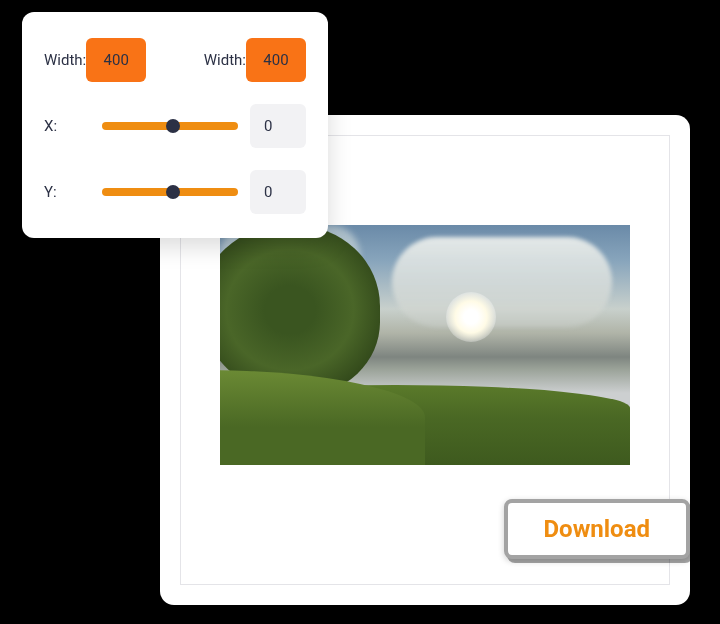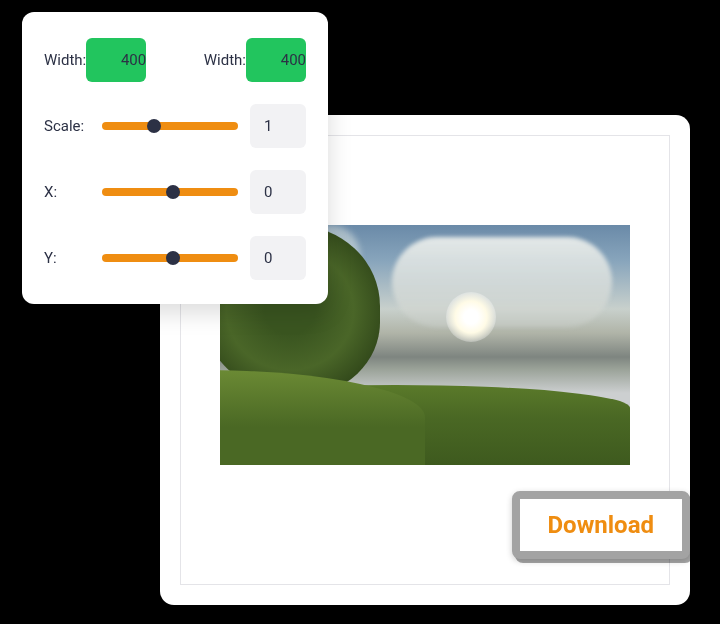--- a/index.html
+++ b/index.html
@@ -47,28 +47,28 @@
   display: flex;
   align-items: center;
   gap: 8px;
   margin-bottom: 22px;
 }
 .dim-label {
   color: #2c3145;
   font-size: 15px;
 }
 .dim-input {
-  background: #22c55e;
+  background: #f97316;
   border: none;
   border-radius: 6px;
   width: 60px;
   height: 44px;
   font-size: 15px;
   color: #2c3145;
-  text-align: right;
+  text-align: center;
   font-family: inherit;
 }
 .dim-row .spacer { flex: 1; }
 .dim-group { display: flex; align-items: center; }
 .slider-row {
   display: flex;
   align-items: center;
   gap: 12px;
   margin-bottom: 22px;
 }
@@ -202,23 +202,23 @@
   width: 60%;
   height: 95px;
   background: linear-gradient(180deg, #6b8a34 0%, #4a6824 60%);
   border-radius: 0 90% 0 0 / 0 50% 0 0;
 }
 .download-btn {
   position: absolute;
   right: 30px;
   bottom: 65px;
   background: #fff;
-  border: 8px solid #a3a3a3;
+  border: 4px solid #a3a3a3;
   border-radius: 8px;
-  padding: 12px 28px;
+  padding: 12px 36px;
   color: #ef8d11;
   font-size: 24px;
   font-weight: 700;
   cursor: pointer;
   z-index: 4;
   box-shadow: 3px 4px 0 rgba(0,0,0,0.35), 0 2px 6px rgba(0,0,0,0.2);
   font-family: inherit;
 }
 </style>
 </head>
@@ -245,28 +245,20 @@
       <span class="dim-label">Width:</span>
       <input class="dim-input" value="400" style="">
     </div>
     <div class="spacer"></div>
     <div class="dim-group">
       <span class="dim-label">Width:</span>
       <input class="dim-input" value="400" style="">
     </div>
   </div>
 
-  <div class="slider-row">
-    <span class="slider-label">Scale:</span>
-    <div class="slider-wrap">
-      <div class="slider-track"></div>
-      <div class="slider-thumb" style="left:38%"></div>
-    </div>
-    <input class="slider-value" value="1" style="">
-  </div>
 
   <div class="slider-row">
     <span class="slider-label">X:</span>
     <div class="slider-wrap">
       <div class="slider-track"></div>
       <div class="slider-thumb" style="left:52%"></div>
     </div>
     <input class="slider-value" value="0" style="">
   </div>
 

